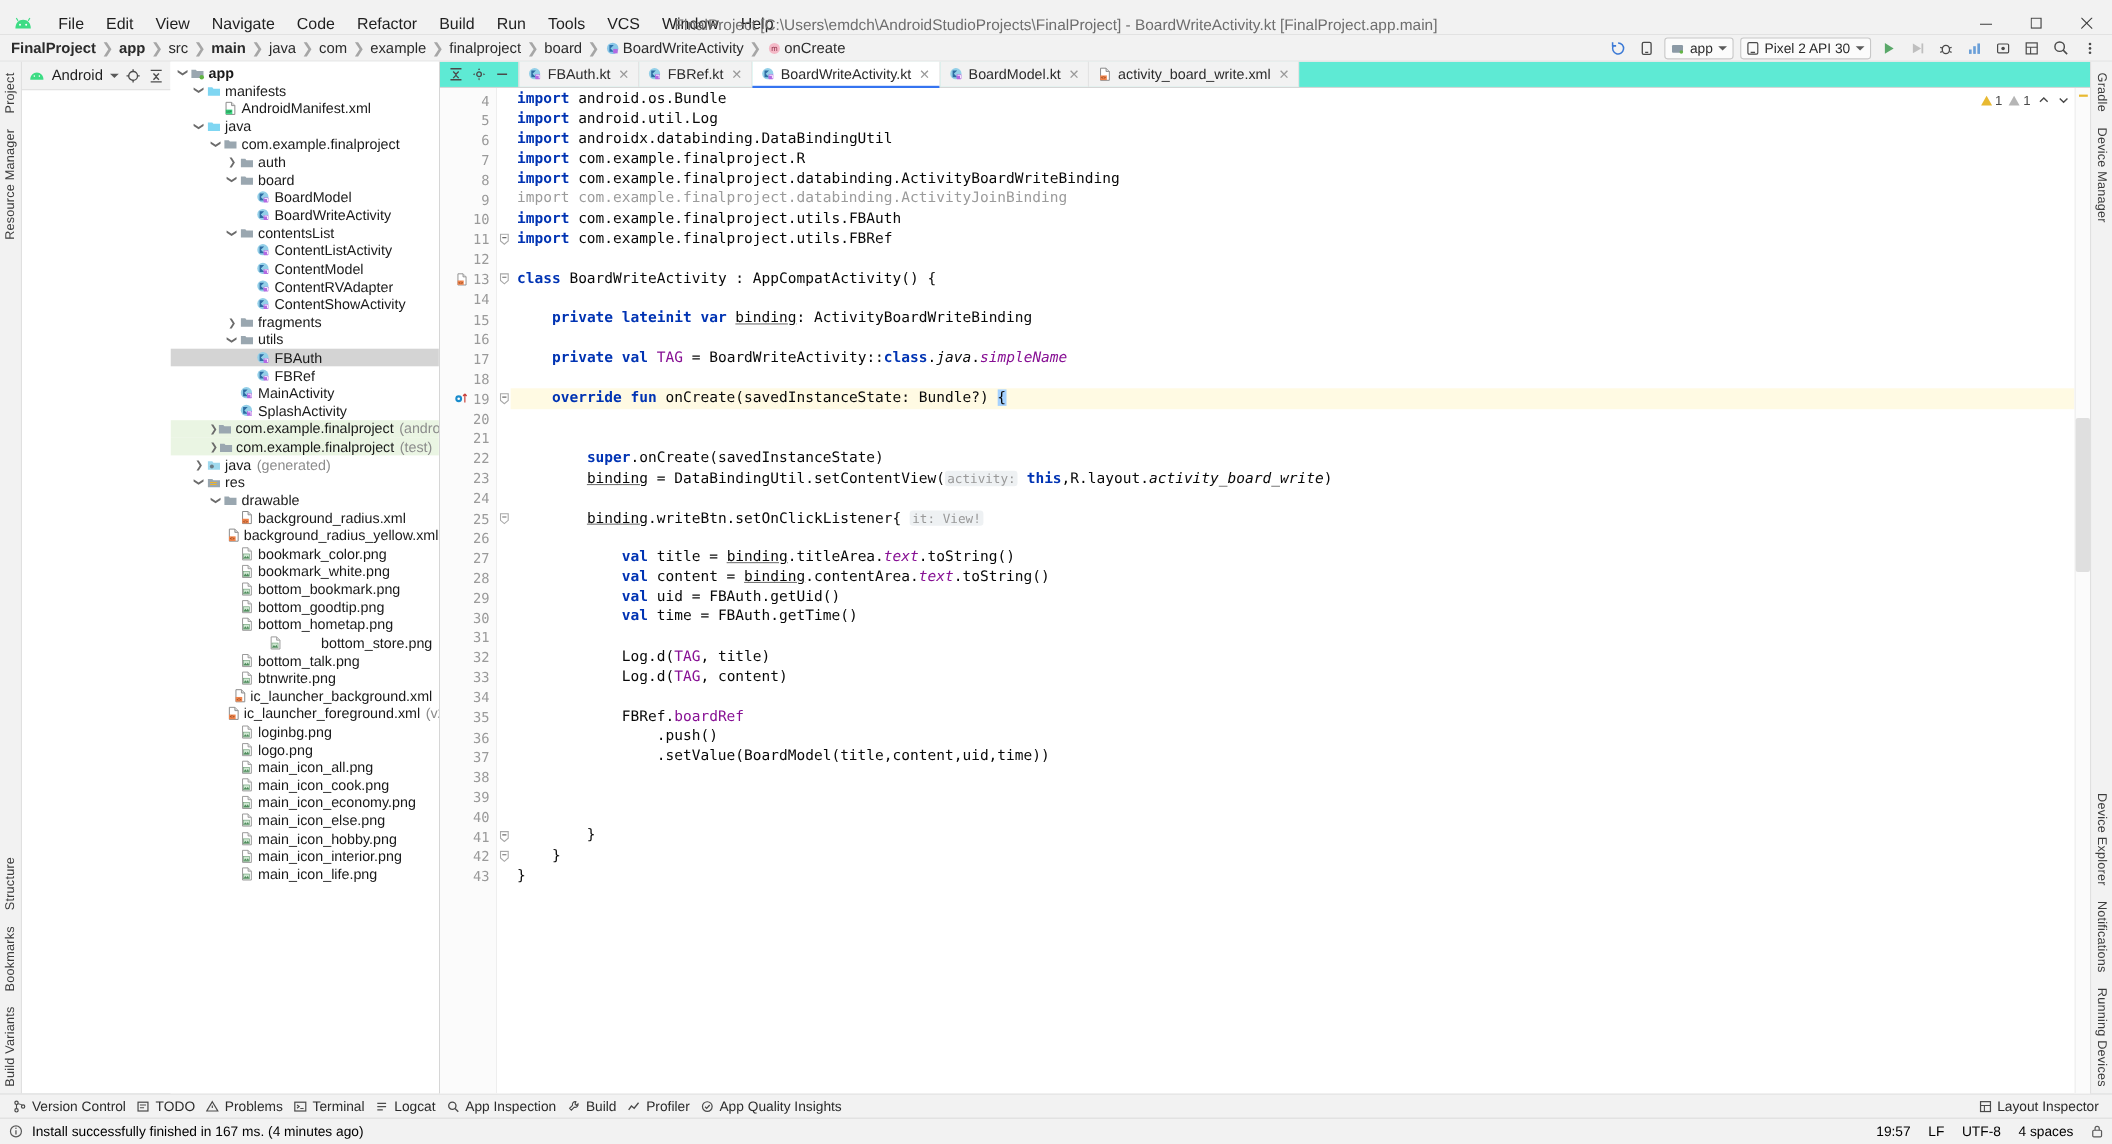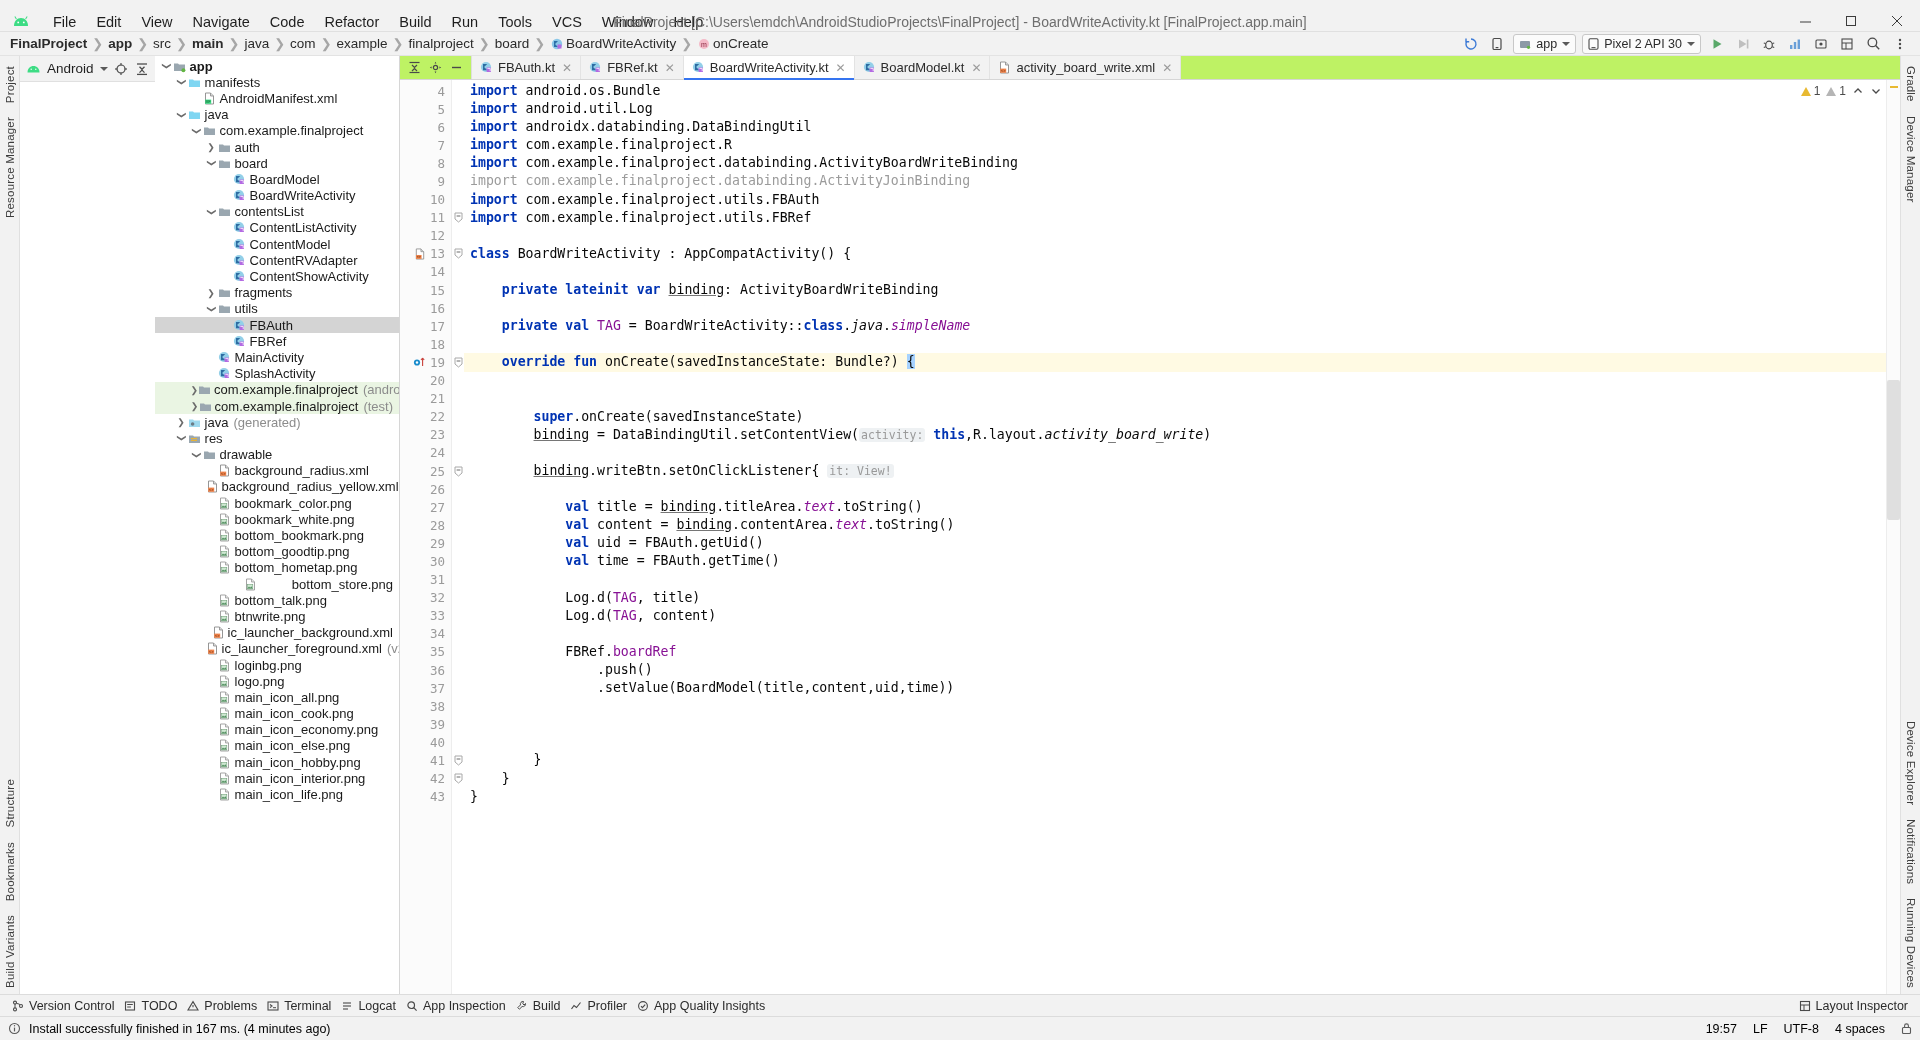--- a/index.html
+++ b/index.html
@@ -76,21 +76,21 @@
   }
   .row.sel { background:#d4d4d4; }
   .row.test { background:#eaf5e3; }
   .row .arrow { width:11px; display:inline-flex; justify-content:center; color:#6b6b6b; font-size:9px;}
   .row .ico { width:15px; display:inline-flex; justify-content:center; align-items:center; margin-right:3px;}
   .row .lbl.b { font-weight:bold; }
   .row .dim { color:#8c8c8c; margin-left:5px; }
 
   
   .editor-col { flex:1; display:flex; flex-direction:column; min-width:0; background:#fff;}
-  .tabbar { height:24px; background:#bef264; border-bottom:1px solid #d6d6d6; display:flex; align-items:stretch; }
+  .tabbar { height:24px; background:#5eead4; border-bottom:1px solid #d6d6d6; display:flex; align-items:stretch; }
   .tabtools { display:flex; align-items:center; gap:8px; padding:0 8px; border-right:1px solid #dedede; color:#4a4a4a;}
   .etab {
     display:flex; align-items:center; gap:5px; padding:0 8px; font-size:13px; color:#2b2b2b;
     border-right:1px solid #e3e3e3; position:relative; background:#f2f2f2;
   }
   .etab.active { background:#fff; }
   .etab.active::after{ content:""; position:absolute; left:0; right:0; bottom:-1px; height:2px; background:#3574f0;}
   .etab .x { color:#9a9a9a; font-size:12px; margin-left:2px;}
 
   .editor-area { flex:1; display:flex; min-height:0; position:relative; background:#fff; overflow:hidden;}

